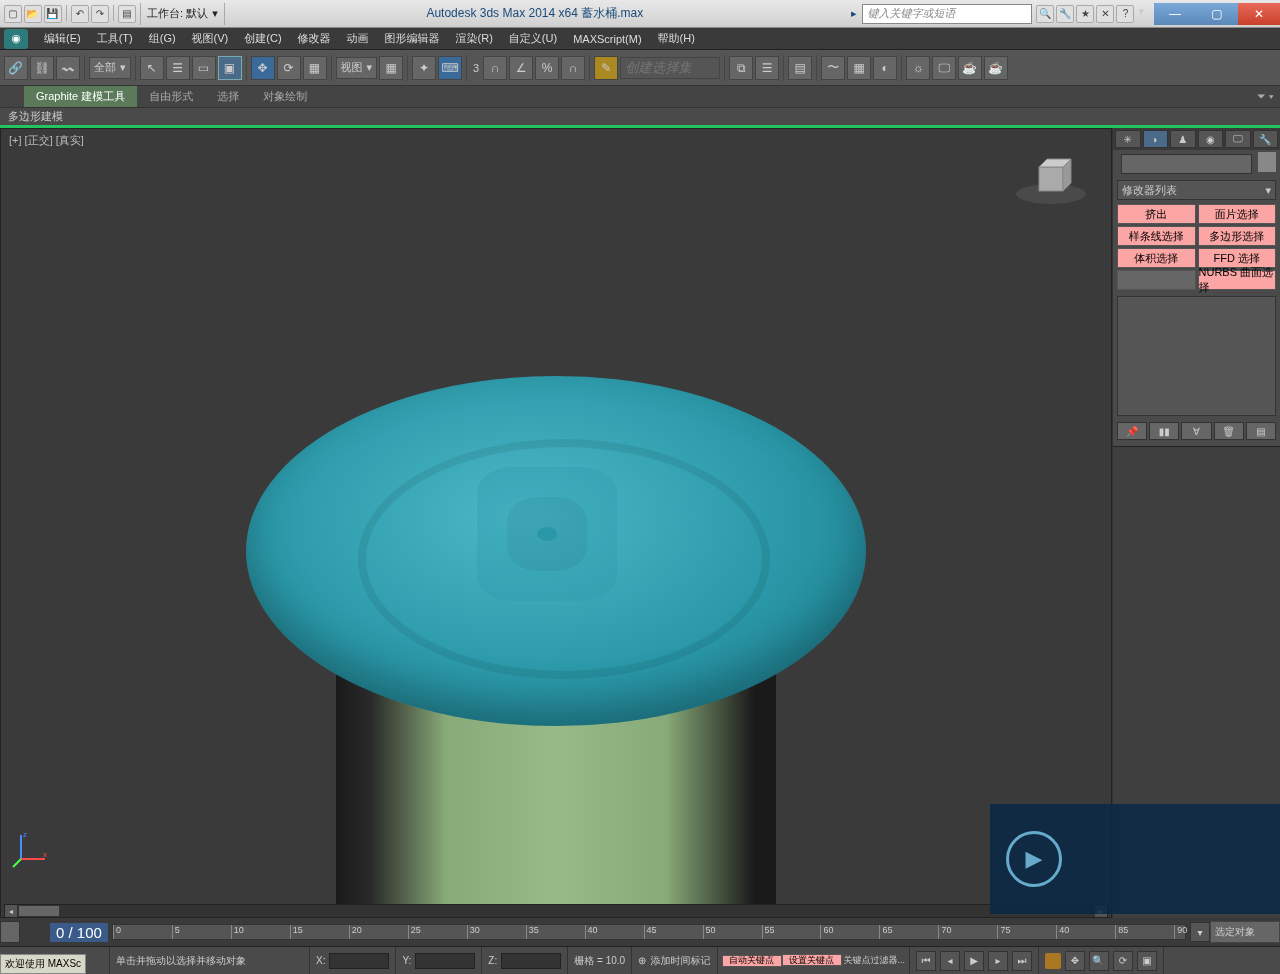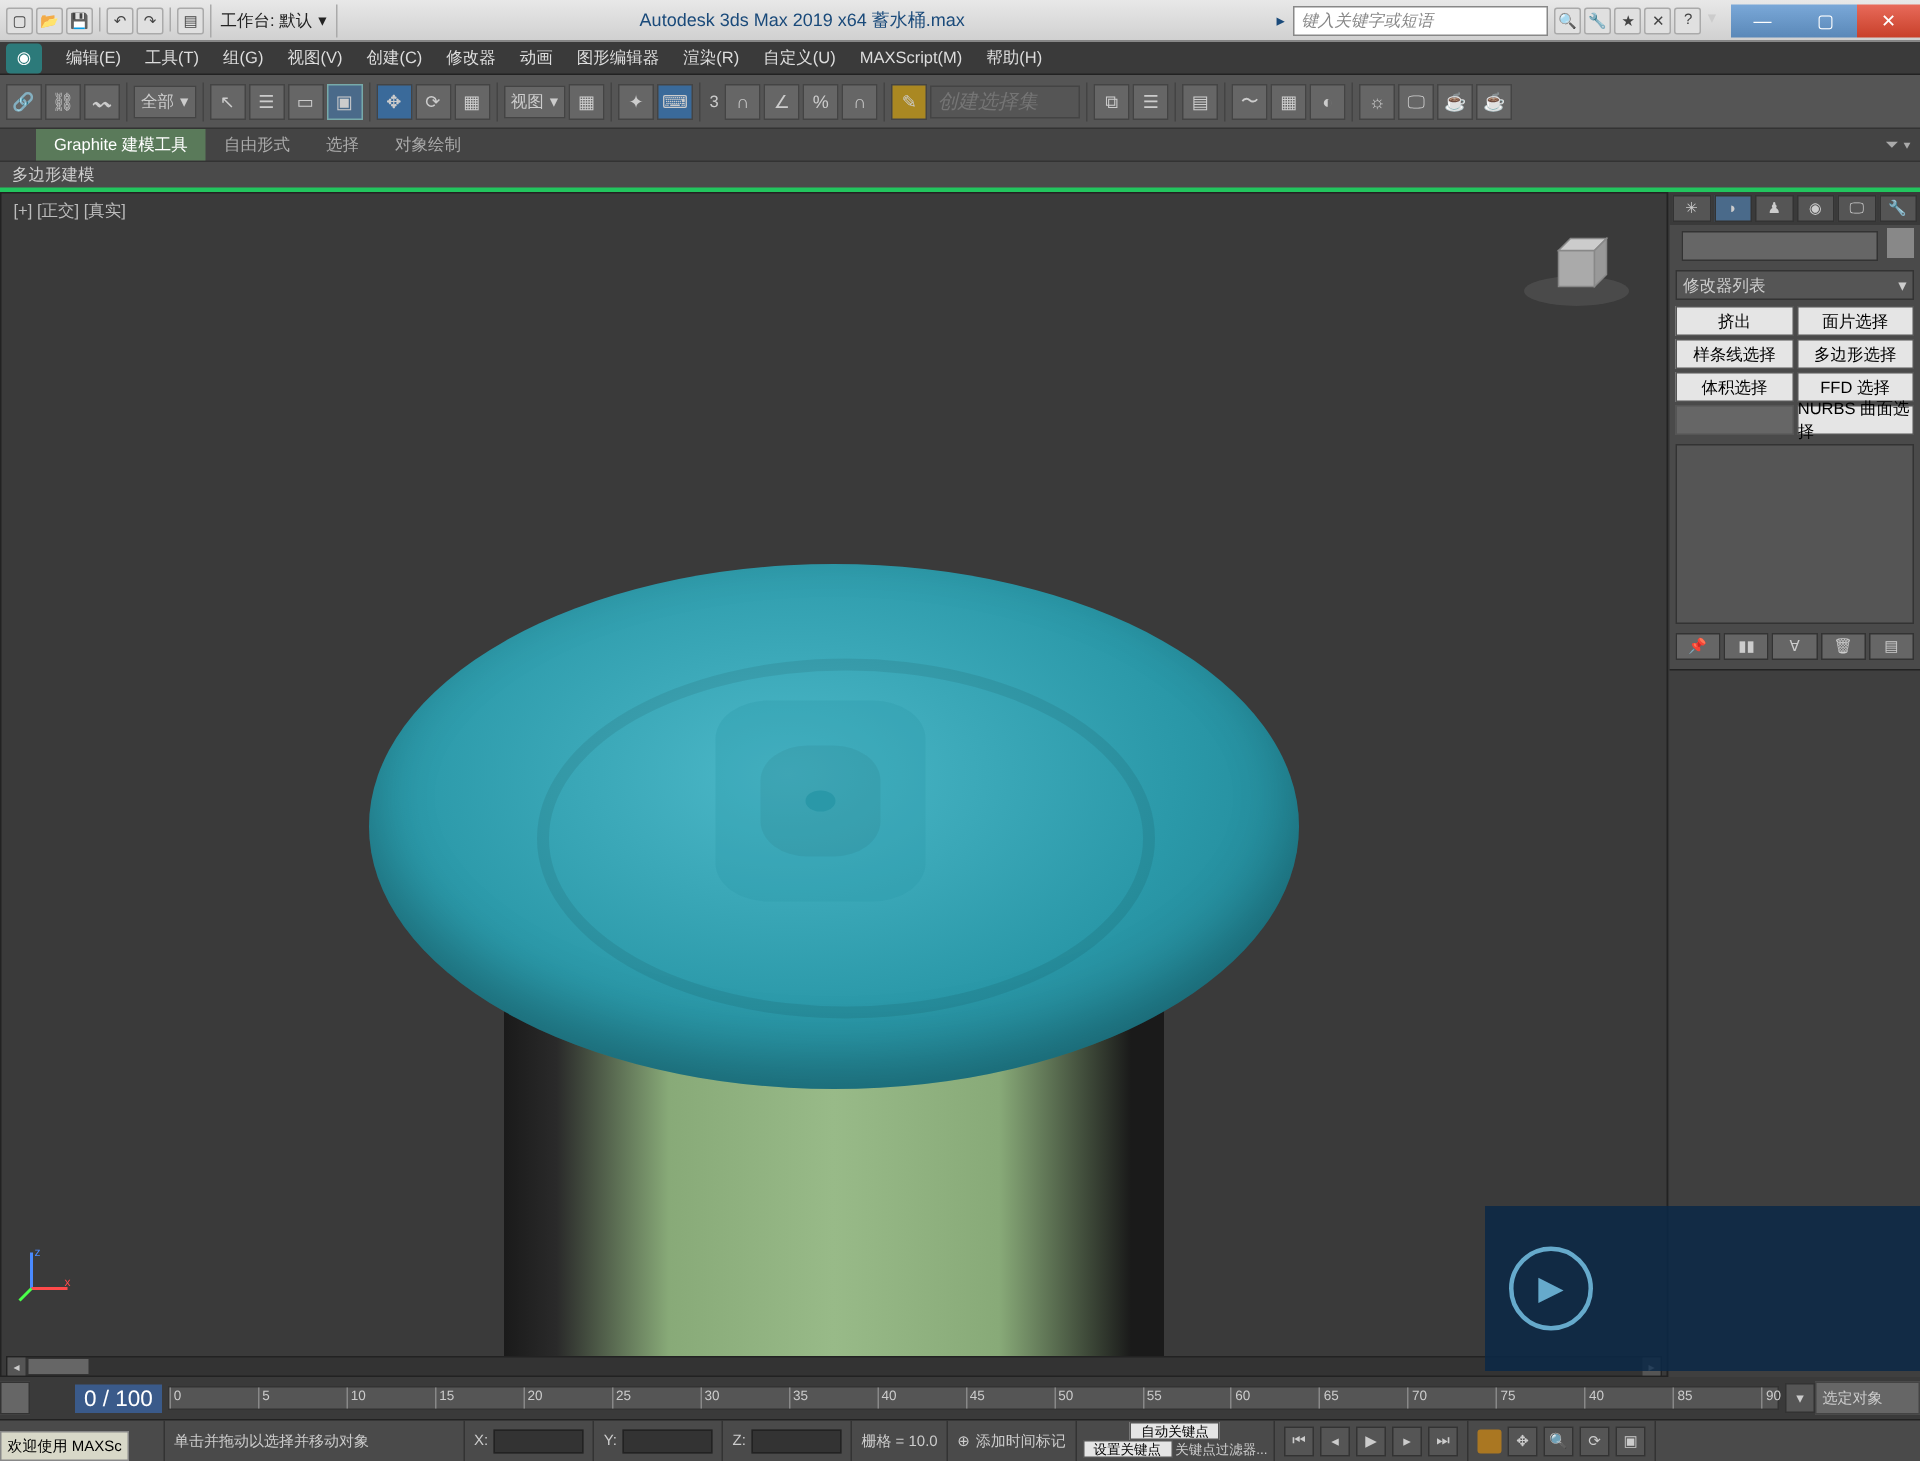--- a/index.html
+++ b/index.html
@@ -57,21 +57,21 @@
 .bucket-body { width: 440px; height: 500px; background: linear-gradient(90deg, #1a1a1a 0%, #2a2a2a 8%, #88aa78 25%, #98ba88 50%, #88aa78 75%, #1a1a1a 95%); position: absolute; top: 200px; left: 90px; z-index: -1; }
 
 
 .right-panel { width: 168px; background: #4a4a4a; border-left: 1px solid #333; display: flex; flex-direction: column; }
 .panel-tabs { height: 22px; display: flex; gap: 2px; padding: 2px; background:#3a3a3a; }
 .panel-tab-btn { flex: 1; height: 18px; background: #555; border: 1px solid #333; display: flex; align-items: center; justify-content: center; font-size: 10px; cursor: pointer; }
 .panel-tab-btn.active { background: #4a6a8a; }
 .panel-input { height: 20px; background: #666; border: 1px solid #333; margin: 2px 4px; }
 .panel-dropdown { height: 20px; background: #555; border: 1px solid #333; margin: 2px 4px; color: #ccc; padding: 0 4px; display: flex; align-items: center; justify-content: space-between; cursor: pointer; }
 .panel-btn-grid { display: grid; grid-template-columns: 1fr 1fr; gap: 2px; padding: 2px 4px; }
-.panel-btn { height: 20px; background: #e5e5e5; border: 1px solid #555; color: #000; font-size: 11px; display: flex; align-items: center; justify-content: center; cursor: pointer; }
+.panel-btn { height: 20px; background: #fca5a5; border: 1px solid #555; color: #000; font-size: 11px; display: flex; align-items: center; justify-content: center; cursor: pointer; }
 .panel-stack { height: 120px; background: #555; border: 1px solid #333; margin: 4px; }
 .panel-ctrl-row { display: flex; gap: 2px; padding: 2px 4px; }
 .panel-ctrl { flex:1; height: 18px; background: #666; border: 1px solid #333; display:flex; align-items:center; justify-content:center; font-size:10px;}
 .panel-rest { flex:1; background:#3f3f3f; border-top:1px solid #222; margin-top:4px;}
 
 
 .watermark { position: absolute; right: 0; bottom: 60px; width: 290px; height: 110px; background: rgba(10,40,70,0.85); display: flex; align-items: center; gap: 12px; padding: 0 16px; }
 .watermark .play { width: 56px; height: 56px; border: 3px solid #6ac; border-radius: 50%; display: flex; align-items: center; justify-content: center; color: #6ac; font-size: 22px; }
 .watermark .wm-text { color: #fff; }
 .watermark .wm-main { font-size: 28px; font-weight: bold; }
@@ -106,21 +106,21 @@
     <div class="qat-sep"></div>
     <div class="qat-btn">↶</div>
     <div class="qat-btn">↷</div>
     <div class="qat-sep"></div>
     <div class="qat-btn">▤</div>
   </div>
   <div class="workspace">
     <span>工作台: 默认</span>
     <span>▾</span>
   </div>
-  <div class="title">Autodesk 3ds Max  2019 x64     蓄水桶.max</div>
+  <div class="title">Autodesk 3ds Max  2014 x64     蓄水桶.max</div>
   <span style="color:#1a4a7a; padding:0 6px;">▸</span>
   <div class="search-box">
     <span>键入关键字或短语</span>
   </div>
   <div class="title-right">
     <div class="qat-btn">🔍</div>
     <div class="qat-btn">🔧</div>
     <div class="qat-btn">★</div>
     <div class="qat-btn">✕</div>
     <div class="qat-btn">?</div>
@@ -321,21 +321,21 @@
   </div>
   <div class="status-seg">
     <span>Z:</span>
       <input class="status-input" style="">
   </div>
   <div class="status-seg">栅格 = 10.0</div>
   <div class="status-seg">
     <span>⊕</span>
       <span>添加时间标记</span>
   </div>
-  <div class="status-seg" style="flex-direction:column; gap:0; padding:1px 4px;text-align:right;">
+  <div class="status-seg" style="flex-direction:row; gap:0; padding:1px 4px;text-align:right;">
     <div style="display:flex;gap:2px;">
       <div class="panel-btn" style="height:12px;width:60px;font-size:9px;">自动关键点</div>
     </div>
     <div style="display:flex;gap:2px;">
       <div class="panel-btn" style="height:12px;width:60px;font-size:9px;font-family:Liberation Serif, serif;">设置关键点</div>
       <span style="font-size:9px;">关键点过滤器...</span>
     </div>
   </div>
   <div class="status-seg">
     <div class="play-ctrl">⏮</div>

